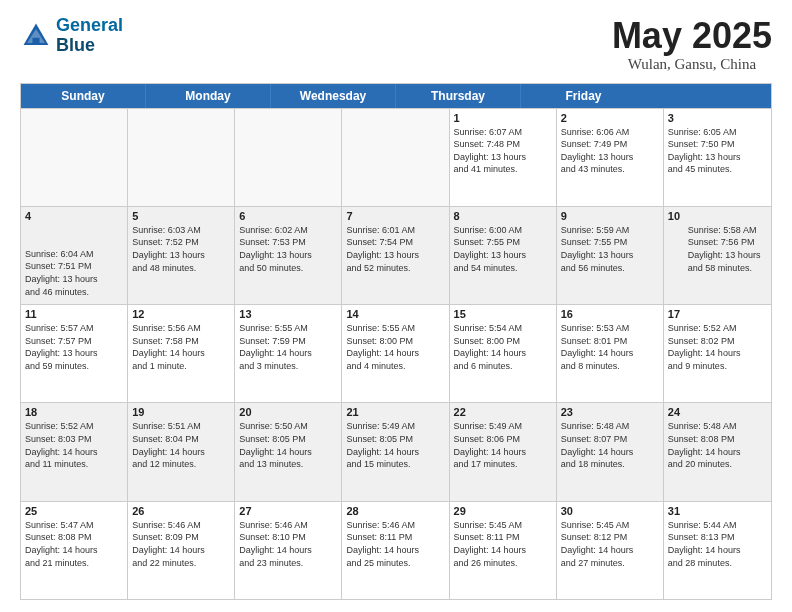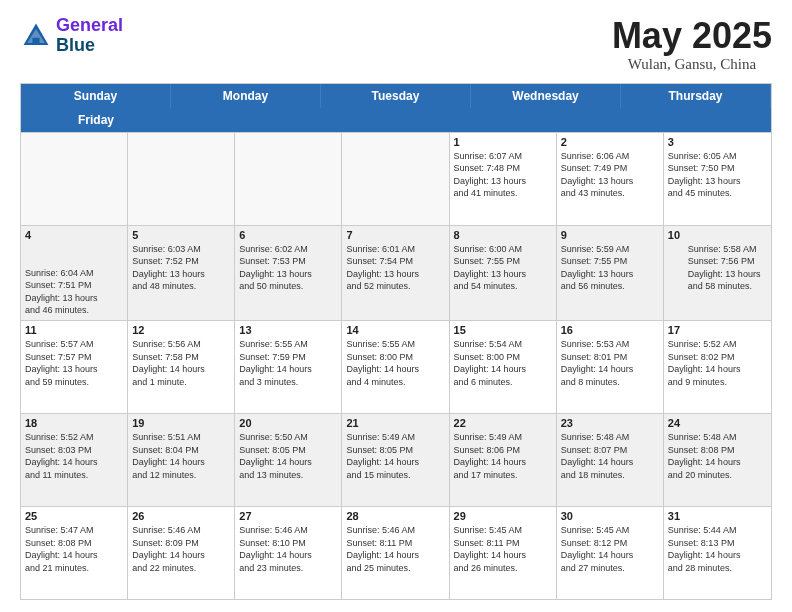--- a/index.html
+++ b/index.html
@@ -26,21 +26,21 @@
     .logo {
       display: flex;
       align-items: center;
       gap: 4px;
     }
     .logo-text {
       font-size: 18px;
       font-weight: bold;
       line-height: 1.1;
     }
-    .logo-general { color: #6d28d9; }
+    .logo-general { color: #0369a1; }
     .logo-blue { color: #0c4a6e; }
     .logo-icon {
       width: 32px;
       height: 32px;
     }
     .title-block {
       text-align: center;
     }
     .month-title {
       font-size: 36px;
@@ -54,21 +54,21 @@
       font-family: Liberation Serif, serif;
     }
     .calendar {
       flex: 1;
       display: flex;
       flex-direction: column;
       border: 1px solid #ccc;
     }
     .cal-header-row {
       display: grid;
-      grid-template-columns: repeat(5, 1fr);
+      grid-template-columns: repeat(6, 1fr);
       background: #2a6db5;
     }
     .cal-header-cell {
       color: #fff;
       font-size: 12px;
       font-weight: bold;
       text-align: center;
       padding: 5px 2px;
       border-right: 1px solid #3a7dc5;
     }
@@ -130,21 +130,20 @@
     <div class="title-block">
       <div class="month-title">May 2025</div>
       <div class="location">Wulan, Gansu, China</div>
     </div>
   </div>
 
   <div class="calendar">
     <div class="cal-header-row">
     <div class="cal-header-cell">Sunday</div>
         <div class="cal-header-cell">Monday</div>
-        <div class="cal-header-cell">Tuesday</div>
         <div class="cal-header-cell">Wednesday</div>
         <div class="cal-header-cell">Thursday</div>
         <div class="cal-header-cell">Friday</div>
       </div>
     <div class="cal-body">
     <div class="cal-row">
           <div class="cal-cell empty"></div>
           <div class="cal-cell empty"></div>
           <div class="cal-cell empty"></div>
           <div class="cal-cell empty"></div>

